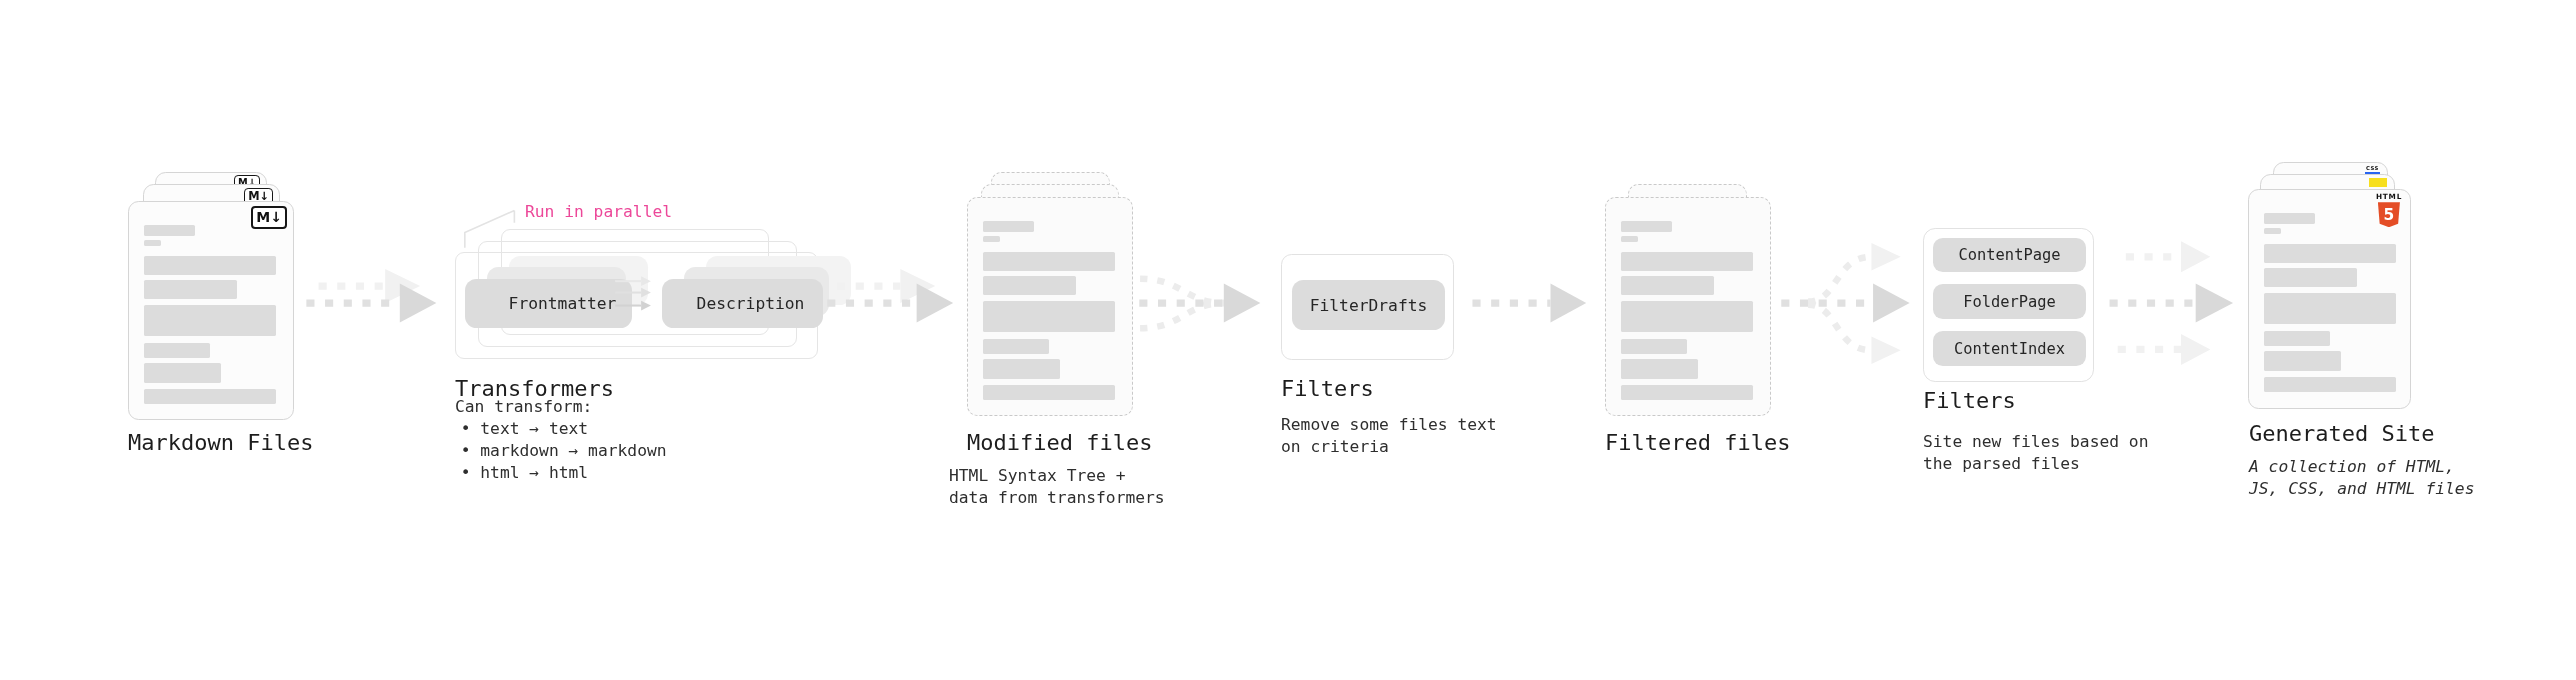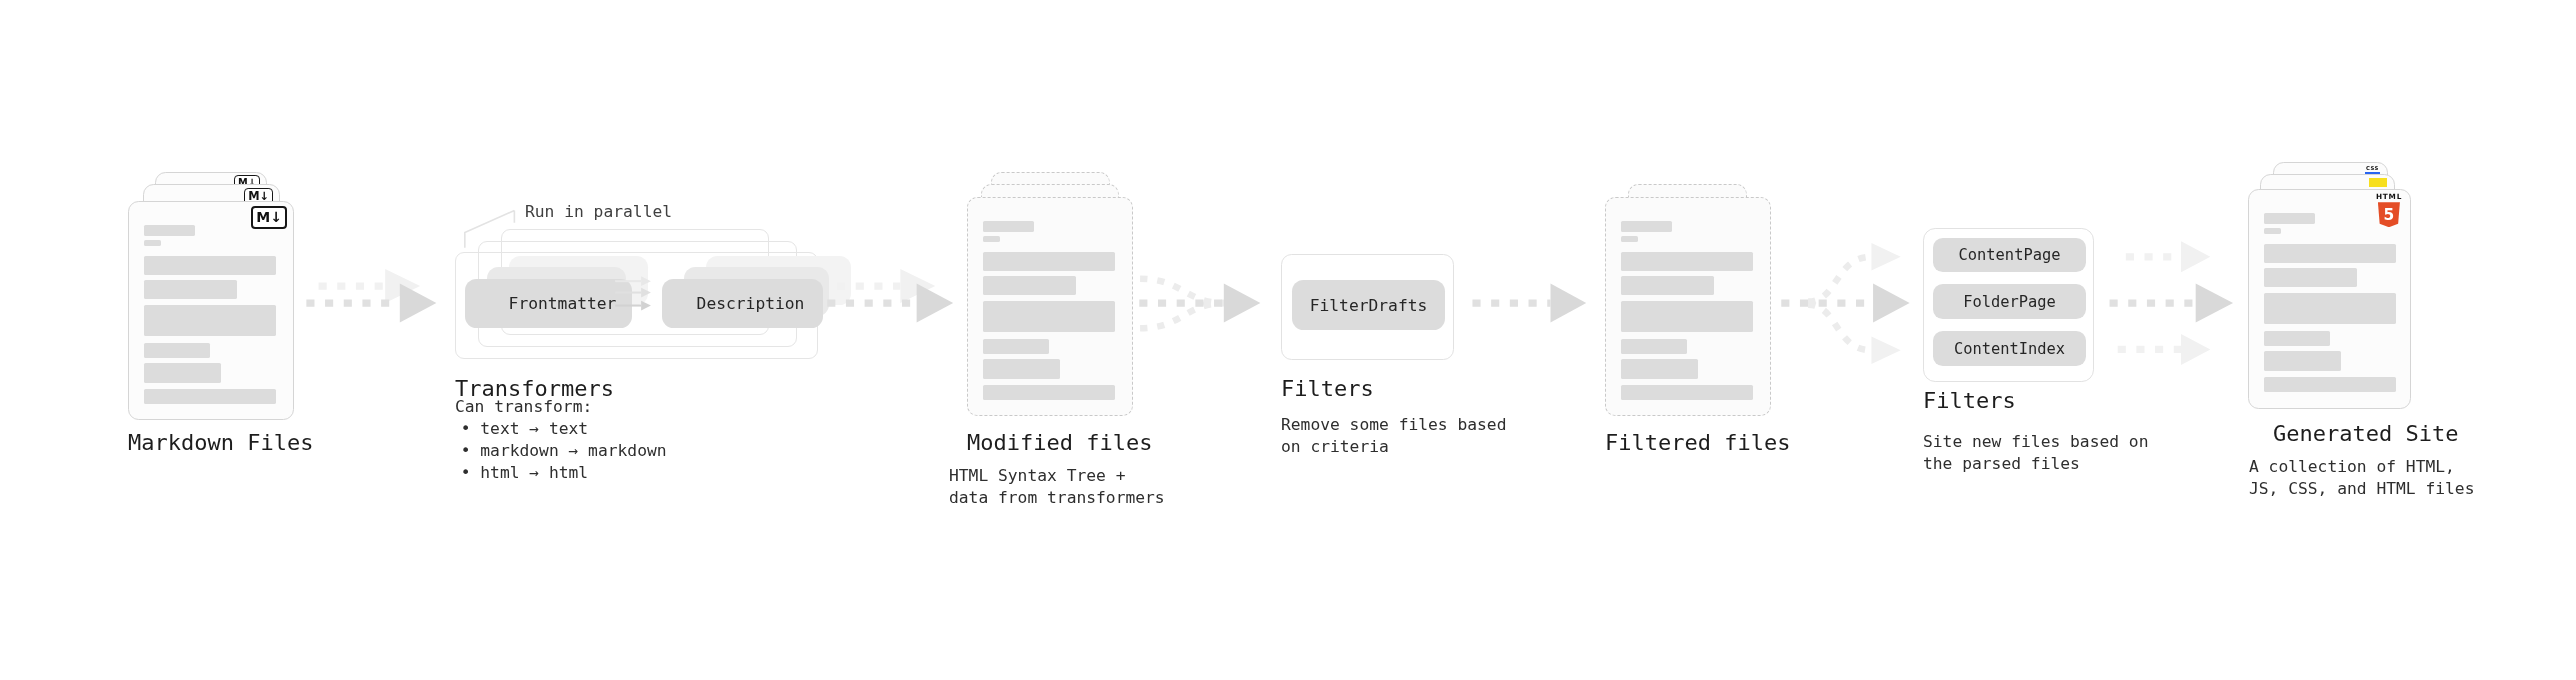--- a/index.html
+++ b/index.html
@@ -13,21 +13,21 @@
   }
   .card.dashed { border:1.2px dashed #c9c9c9; background:#fbfbfb; }
   .bar { position:absolute; left:15.4px; background:#dcdcdc; border-radius:1.6px; }
   .label {
     position:absolute; font-size:22px; line-height:24.4px; color:#1d1d1d;
     white-space:nowrap; letter-spacing:0;
   }
   .desc { position:absolute; font-size:16.3px; line-height:22px; color:#2e2e2e; }
   .desc div { white-space:nowrap; }
   .desc .bullet { padding-left:5.7px; }
-  .ann { position:absolute; font-size:16.3px; color:#404040; white-space:nowrap; }
+  .ann { position:absolute; font-size:16.3px; color:#ec4899; white-space:nowrap; }
   .obox {
     position:absolute; border:1.2px solid #e5e5e5; border-radius:9px;
     background:transparent; box-sizing:border-box;
   }
   .pill {
     position:absolute; background:#dcdcdc; border-radius:11.4px;
     display:flex; align-items:center; justify-content:center;
     color:#262626; font-size:16.3px; white-space:nowrap;
   }
   .pill.echo1 { background:#e9e9e9; }
@@ -129,21 +129,21 @@
       <div>HTML Syntax Tree +</div>
       <div>data from transformers</div>
     </div>
   </div>
 
   <div>
     <div class="obox" style="left:1281px;top:254px;width:173px;height:106px;border-color:#e2e2e2;border-radius:10.6px;"></div>
     <div class="pill" style="left:1292px;top:280px;width:153px;height:50px;">FilterDrafts</div>
     <div class="label" style="left:1281px;top:377px;">Filters</div>
     <div class="desc" style="left:1281px;top:414px;">
-      <div>Remove some files based</div>
+      <div>Remove some files text</div>
       <div>on criteria</div>
     </div>
   </div>
 
   <div>
     <div class="card dashed" style="left:1628px;top:184px;width:119px;height:98px;"></div>
     <div class="card dashed skeleton" style="left:1605px;top:197px;width:166px;height:219px;">
         <div class="bar" style="top: 23px; height: 11.4px; width: 51px;"></div>
         <div class="bar" style="top: 38px; height: 5.7px; width: 17px;"></div>
         <div class="bar" style="top: 54px; height: 18.7px; width: 132px;"></div>
@@ -185,22 +185,22 @@
       </div>
     <div class="bar" style="top: 23px; height: 11.4px; width: 51px;"></div>
         <div class="bar" style="top: 38px; height: 5.7px; width: 17px;"></div>
         <div class="bar" style="top: 54px; height: 18.7px; width: 132px;"></div>
         <div class="bar" style="top: 78px; height: 18.7px; width: 93px;"></div>
         <div class="bar" style="top: 103px; height: 31px; width: 132px;"></div>
         <div class="bar" style="top: 141px; height: 14.6px; width: 66px;"></div>
         <div class="bar" style="top: 161px; height: 19.5px; width: 77px;"></div>
         <div class="bar" style="top: 187px; height: 14.6px; width: 132px;"></div>
       </div>
-    <div class="label" style="left:2249px;top:422px;margin-left:24px;">Generated Site</div>
-    <div class="desc" style="left:2249px;top:456px;">
+    <div class="label" style="left:2249px;top:422px;">Generated Site</div>
+    <div class="desc" style="left:2249px;top:456px;font-style:italic;">
       <div>A collection of HTML,</div>
       <div>JS, CSS, and HTML files</div>
     </div>
   </div>
 
   <svg class="overlay" width="2576" height="681" viewBox="0 0 3170 838">
 
     <g>
       <path d="M572 305 L572 286 L633 259 M633 259 L633 274" stroke="#e3e3e3" stroke-width="2" fill="none"></path>
     </g>

